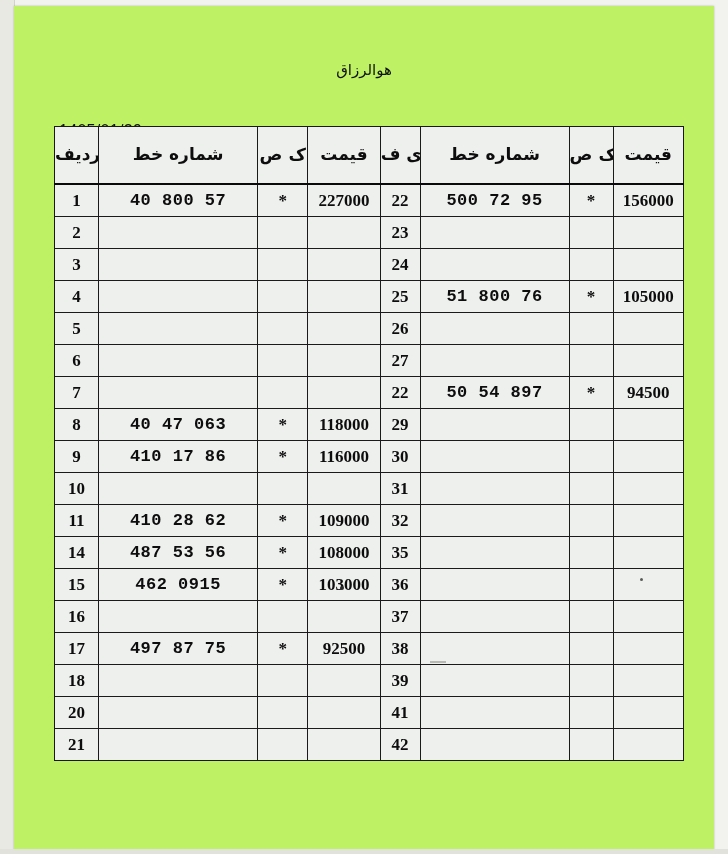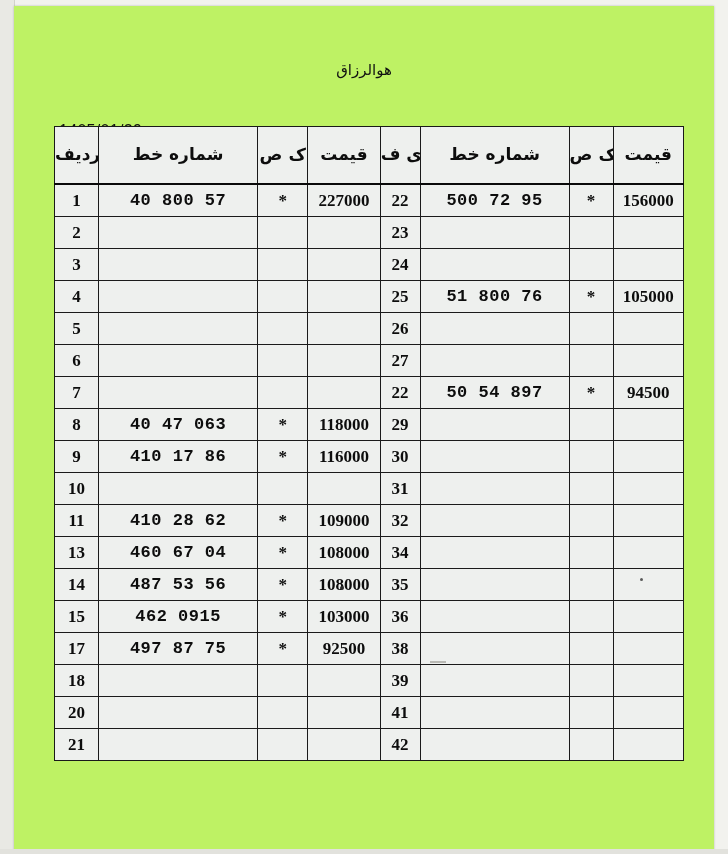--- a/index.html
+++ b/index.html
@@ -274,45 +274,45 @@
               <td class="c-radif">11</td>
               <td class="c-num num-cell">410 28 62</td>
               <td class="c-ks star">*</td>
               <td class="c-price vsep">109000</td>
               <td class="c-radif2">32</td>
               <td class="c-num2 num-cell"></td>
               <td class="c-ks2 star"></td>
               <td class="c-price2"></td>
             </tr>
             <tr>
-              <td class="c-radif">13</td>
-              <td class="c-num num-cell">460 67 04</td>
-              <td class="c-ks star">*</td>
-              <td class="c-price vsep">108000</td>
-              <td class="c-radif2">34</td>
-              <td class="c-num2 num-cell"></td>
-              <td class="c-ks2 star"></td>
-              <td class="c-price2"></td>
-            </tr>
-            <tr>
               <td class="c-radif">14</td>
               <td class="c-num num-cell">487 53 56</td>
               <td class="c-ks star">*</td>
               <td class="c-price vsep">108000</td>
               <td class="c-radif2">35</td>
               <td class="c-num2 num-cell"></td>
               <td class="c-ks2 star"></td>
               <td class="c-price2"></td>
             </tr>
             <tr>
               <td class="c-radif">15</td>
               <td class="c-num num-cell">462  0915</td>
               <td class="c-ks star">*</td>
               <td class="c-price vsep">103000</td>
               <td class="c-radif2">36</td>
+              <td class="c-num2 num-cell"></td>
+              <td class="c-ks2 star"></td>
+              <td class="c-price2"></td>
+            </tr>
+            <tr>
+              <td class="c-radif">16</td>
+              <td class="c-num num-cell"></td>
+              <td class="c-ks star"></td>
+              <td class="c-price vsep"></td>
+              <td class="c-radif2">37</td>
               <td class="c-num2 num-cell"></td>
               <td class="c-ks2 star"></td>
               <td class="c-price2"></td>
             </tr>
             <tr>
               <td class="c-radif">17</td>
               <td class="c-num num-cell">497 87 75</td>
               <td class="c-ks star">*</td>
               <td class="c-price vsep">92500</td>
               <td class="c-radif2">38</td>

